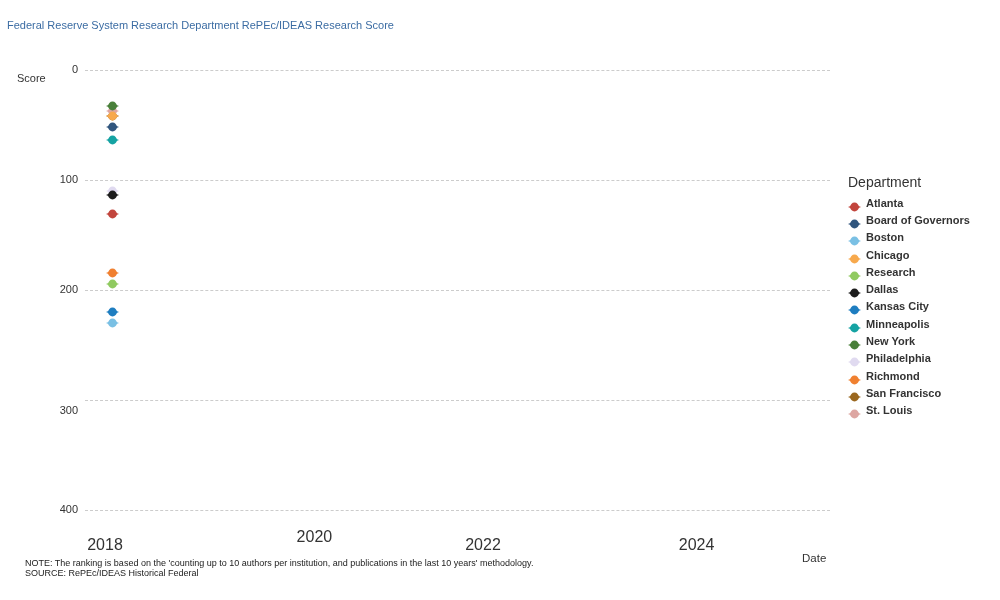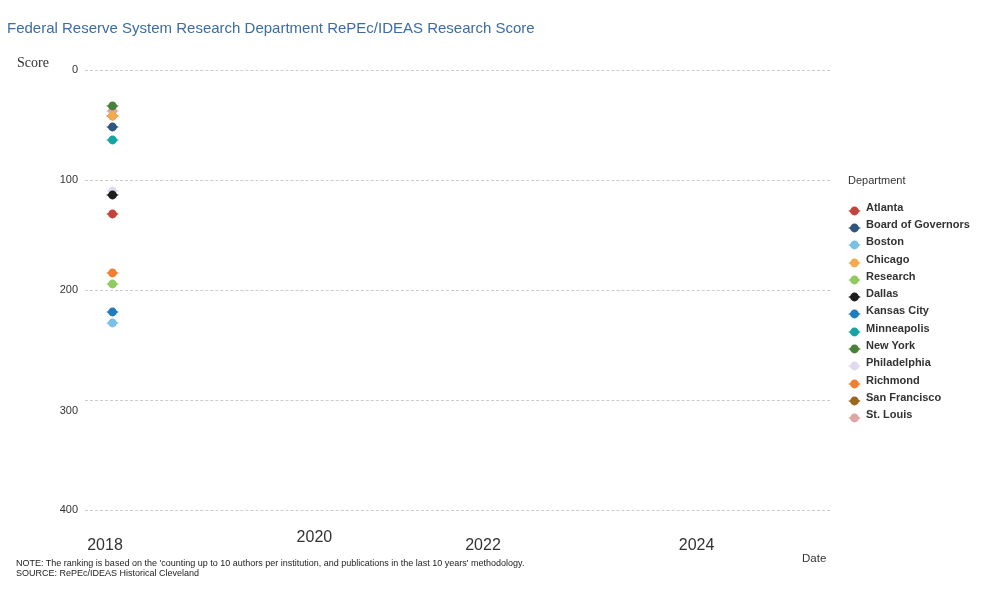--- a/index.html
+++ b/index.html
@@ -5,54 +5,54 @@
   html,body{margin:0;padding:0;background:#ffffff;}
   .canvas{
     position:relative;
     width:1000px;height:600px;
     background:#ffffff;
     font-family:"Liberation Sans", sans-serif;
     overflow:hidden;
   }
   .chart-title{
     position:absolute;left:7px;top:19px;
-    font-size:15px;color:#3b6ca3;white-space:nowrap;text-align:right;
+    font-size:11px;color:#3b6ca3;white-space:nowrap;text-align:right;
   }
   .y-axis-label{
-    position:absolute;left:17px;top:55px;
-    font-size:14px;color:#333333;font-family:Liberation Serif, serif;
+    position:absolute;left:17px;top:72px;
+    font-size:11px;color:#333333;
   }
   .x-axis-label{
     position:absolute;left:802px;top:552px;
     font-size:11.5px;color:#333333;
   }
   .gridline{
     position:absolute;left:85px;width:745px;height:0;
     border-top:1px dashed #cccccc;
   }
   .y-tick{
     position:absolute;left:20px;width:58px;
     text-align:right;font-size:11px;color:#333333;
   }
   .x-tick{
     position:absolute;width:60px;margin-left:-30px;
     text-align:center;font-size:16px;color:#333333;
   }
   .point{position:absolute;width:13px;height:10px;}
   .legend{position:absolute;left:848px;top:174px;}
-  .legend-title{font-size:11px;color:#333333;margin-bottom:12px;}
+  .legend-title{font-size:14px;color:#333333;margin-bottom:4px;}
   .legend-item{
     display:flex;align-items:center;height:17.3px;
   }
   .legend-marker{width:13px;height:10px;flex:0 0 13px;}
   .legend-label{
     font-size:11px;color:#333333;margin-left:5px;white-space:nowrap;font-weight:bold;
   }
   .note-block{
-    position:absolute;left:16px;top:558px;
+    position:absolute;left:25px;top:558px;
     font-size:9px;line-height:10px;color:#222222;white-space:nowrap;
   }
 </style>
 </head>
 <body>
 
 <div class="canvas">
   <div class="chart-title">Federal Reserve System Research Department RePEc/IDEAS Research Score</div>
   <div class="y-axis-label">Score</div>
 
@@ -219,15 +219,15 @@
               <polygon points="0,5 6.5,2.2 13,5 6.5,7.8" fill="#dda6a2"></polygon>
               <circle cx="6.5" cy="5" r="4.4" fill="#dda6a2"></circle>
             </svg></span>
           <span class="legend-label">St. Louis</span>
         </div>
       </div>
   </div>
 
   <div class="note-block">
     <div>NOTE: The ranking is based on the 'counting up to 10 authors per institution, and publications in the last 10 years' methodology.</div>
-    <div>SOURCE: RePEc/IDEAS Historical Cleveland</div>
+    <div>SOURCE: RePEc/IDEAS Historical Federal</div>
   </div>
 </div>
 
 </body></html>

